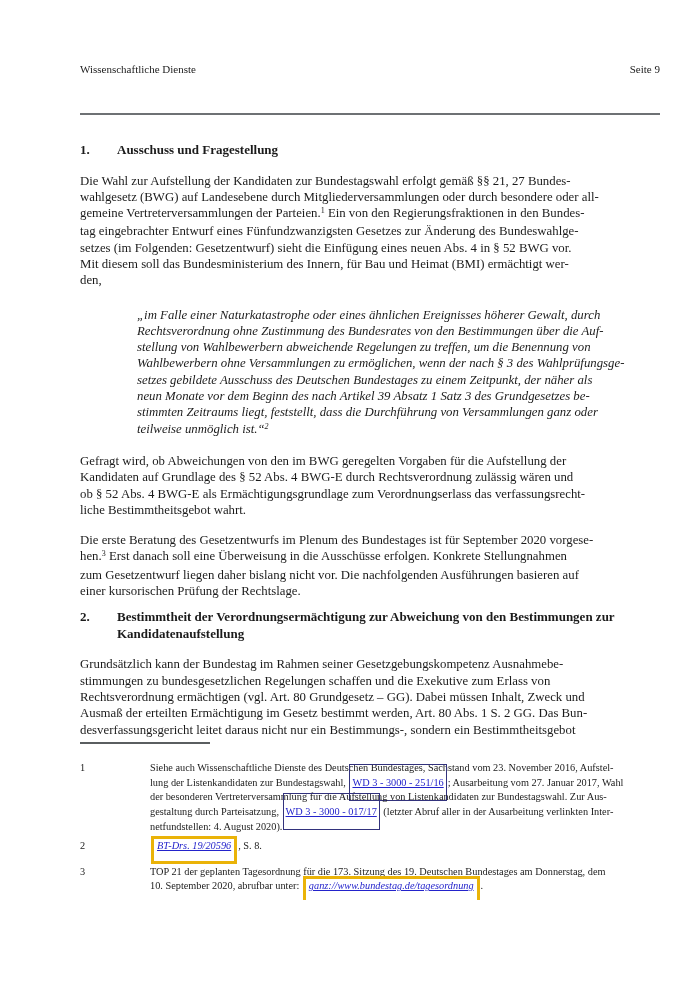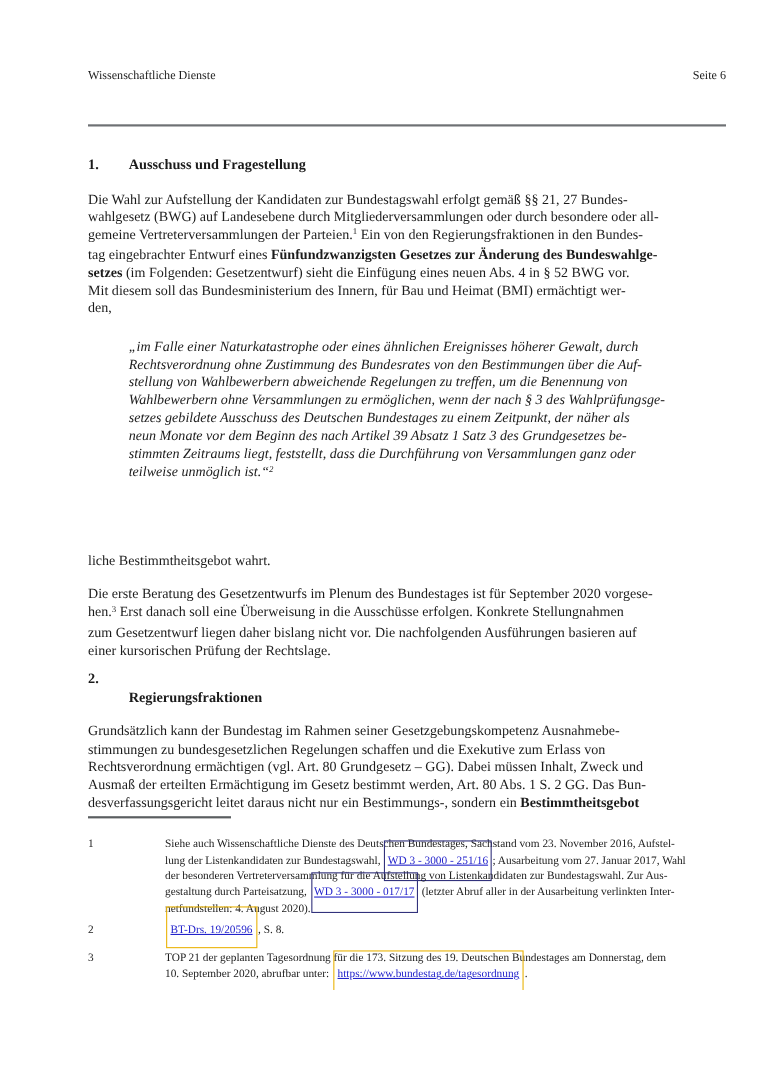--- a/index.html
+++ b/index.html
@@ -17,82 +17,82 @@
 
   
   .sec-head{display:flex;font-weight:bold;font-size:13px;line-height:16.5px;}
   .sec-head.h1{margin-top:27px;}
   .sec-head.h2{margin-top:10px;}
   .sec-num{width:37px;flex:none;}
   .sec-title{flex:1;white-space:nowrap;}
 
   
   .p{font-size:12.8px;line-height:16.3px;margin-top:14px;white-space:nowrap;}
-  .quote{font-size:12.8px;line-height:16.3px;margin:18px 0 0 37px;
+  .quote{font-size:12.8px;line-height:16.3px;margin:18px 0 0 57px;
          font-style:italic;white-space:nowrap;}
 
   
   .fn-separator{width:130px;height:2px;background:#5a5e60;margin-top:4px;}
   .footnotes{margin-top:17px;font-size:10.3px;line-height:14.8px;}
   .fn{display:flex;}
   .fn-m4{margin-top:4px;}
   .fn-m11{margin-top:11px;}
   .fn-num{width:37px;flex:none;}
   .fn-body{flex:1;white-space:nowrap;margin-left:33px;}
 
   
-  .r-b{font-weight:bold;}
+  .r-b{font-weight:normal;}
   .r-sup{font-size:8px;position:relative;top:-4px;}
   a.r-link{color:#2323cb;text-decoration:underline;
            border:1px solid #32327c;padding:12px 2px;margin:0 1px;}
   a.r-linktall{color:#2323cb;text-decoration:underline;position:relative;
-           border:1px solid #eab308;padding:15px 3px 10px 3px;margin:0 1px;}
+           border:3px solid #eab308;padding:1px 3px 10px 3px;margin:0 1px;font-style:italic;}
 </style>
 </head>
 <body>
 
 <div class="page">
 
   <div class="hdr">
     <div class="hdr-left">Wissenschaftliche Dienste</div>
-    <div class="hdr-right">Seite 6</div>
+    <div class="hdr-right">Seite 9</div>
   </div>
 
   <div class="hdr-divider"></div>
 
   <div class="sec-head h1">
     <div class="sec-num">1.</div>
     <div class="sec-title">Ausschuss und Fragestellung</div>
   </div>
 
   <div class="p"><span>Die Wahl zur Aufstellung der Kandidaten zur Bundestagswahl erfolgt gemäß §§ 21, 27 Bundes-</span><br><span>wahlgesetz (BWG) auf Landesebene durch Mitgliederversammlungen oder durch besondere oder all-</span><br><span>gemeine Vertreterversammlungen der Parteien.</span><span class="r-sup">1</span><span> Ein von den Regierungsfraktionen in den Bundes-</span><br><span>tag eingebrachter Entwurf eines </span><span class="r-b">Fünfundzwanzigsten Gesetzes zur Änderung des Bundeswahlge-</span><br><span class="r-b">setzes</span><span> (im Folgenden: Gesetzentwurf) sieht die Einfügung eines neuen Abs. 4 in § 52 BWG vor.</span><br><span>Mit diesem soll das Bundesministerium des Innern, für Bau und Heimat (BMI) ermächtigt wer-</span><br><span>den,</span></div>
 
   <div class="quote"><span>„im Falle einer Naturkatastrophe oder eines ähnlichen Ereignisses höherer Gewalt, durch</span><br><span>Rechtsverordnung ohne Zustimmung des Bundesrates von den Bestimmungen über die Auf-</span><br><span>stellung von Wahlbewerbern abweichende Regelungen zu treffen, um die Benennung von</span><br><span>Wahlbewerbern ohne Versammlungen zu ermöglichen, wenn der nach § 3 des Wahlprüfungsge-</span><br><span>setzes gebildete Ausschuss des Deutschen Bundestages zu einem Zeitpunkt, der näher als</span><br><span>neun Monate vor dem Beginn des nach Artikel 39 Absatz 1 Satz 3 des Grundgesetzes be-</span><br><span>stimmten Zeitraums liegt, feststellt, dass die Durchführung von Versammlungen ganz oder</span><br><span>teilweise unmöglich ist.“</span><span class="r-sup">2</span></div>
 
-  <div class="p"><br><br><br><span>liche Bestimmtheitsgebot wahrt.</span></div>
+  <div class="p"><span>Gefragt wird, ob Abweichungen von den im BWG geregelten Vorgaben für die Aufstellung der</span><br><span>Kandidaten auf Grundlage des § 52 Abs. 4 BWG-E durch Rechtsverordnung zulässig wären und</span><br><span>ob § 52 Abs. 4 BWG-E als Ermächtigungsgrundlage zum Verordnungserlass das verfassungsrecht-</span><br><span>liche Bestimmtheitsgebot wahrt.</span></div>
 
   <div class="p"><span>Die erste Beratung des Gesetzentwurfs im Plenum des Bundestages ist für September 2020 vorgese-</span><br><span>hen.</span><span class="r-sup">3</span><span> Erst danach soll eine Überweisung in die Ausschüsse erfolgen. Konkrete Stellungnahmen</span><br><span>zum Gesetzentwurf liegen daher bislang nicht vor. Die nachfolgenden Ausführungen basieren auf</span><br><span>einer kursorischen Prüfung der Rechtslage.</span></div>
 
   <div class="sec-head h2">
     <div class="sec-num">2.</div>
-    <div class="sec-title"><br><span>Regierungsfraktionen</span></div>
+    <div class="sec-title"><span>Bestimmtheit der Verordnungsermächtigung zur Abweichung von den Bestimmungen zur</span><br><span>Kandidatenaufstellung</span></div>
   </div>
 
   <div class="p"><span>Grundsätzlich kann der Bundestag im Rahmen seiner Gesetzgebungskompetenz Ausnahmebe-</span><br><span>stimmungen zu bundesgesetzlichen Regelungen schaffen und die Exekutive zum Erlass von</span><br><span>Rechtsverordnung ermächtigen (vgl. Art. 80 Grundgesetz – GG). Dabei müssen Inhalt, Zweck und</span><br><span>Ausmaß der erteilten Ermächtigung im Gesetz bestimmt werden, Art. 80 Abs. 1 S. 2 GG. Das Bun-</span><br><span>desverfassungsgericht leitet daraus nicht nur ein Bestimmungs-, sondern ein </span><span class="r-b">Bestimmtheitsgebot</span></div>
 
   <div class="fn-separator"></div>
 
   <div class="footnotes">
     <div class="fn">
       <div class="fn-num">1</div>
       <div class="fn-body"><span>Siehe auch Wissenschaftliche Dienste des Deutschen Bundestages, Sachstand vom 23. November 2016, Aufstel-</span><br><span>lung der Listenkandidaten zur Bundestagswahl, </span><a class="r-link" href="#">WD 3 - 3000 - 251/16</a><span>; Ausarbeitung vom 27. Januar 2017, Wahl</span><br><span>der besonderen Vertreterversammlung für die Aufstellung von Listenkandidaten zur Bundestagswahl. Zur Aus-</span><br><span>gestaltung durch Parteisatzung, </span><a class="r-link" href="#">WD 3 - 3000 - 017/17</a><span> (letzter Abruf aller in der Ausarbeitung verlinkten Inter-</span><br><span>netfundstellen: 4. August 2020).</span></div>
     </div>
     <div class="fn fn-m4">
       <div class="fn-num">2</div>
       <div class="fn-body"><a class="r-linktall" href="#">BT-Drs. 19/20596</a><span>, S. 8.</span></div>
     </div>
     <div class="fn fn-m11">
       <div class="fn-num">3</div>
-      <div class="fn-body"><span>TOP 21 der geplanten Tagesordnung für die 173. Sitzung des 19. Deutschen Bundestages am Donnerstag, dem</span><br><span>10. September 2020, abrufbar unter: </span><a class="r-linktall" href="#">https://www.bundestag.de/tagesordnung</a><span>.</span></div>
+      <div class="fn-body"><span>TOP 21 der geplanten Tagesordnung für die 173. Sitzung des 19. Deutschen Bundestages am Donnerstag, dem</span><br><span>10. September 2020, abrufbar unter: </span><a class="r-linktall" href="#">ganz://www.bundestag.de/tagesordnung</a><span>.</span></div>
     </div>
   </div>
 
 </div>
 
 </body></html>

